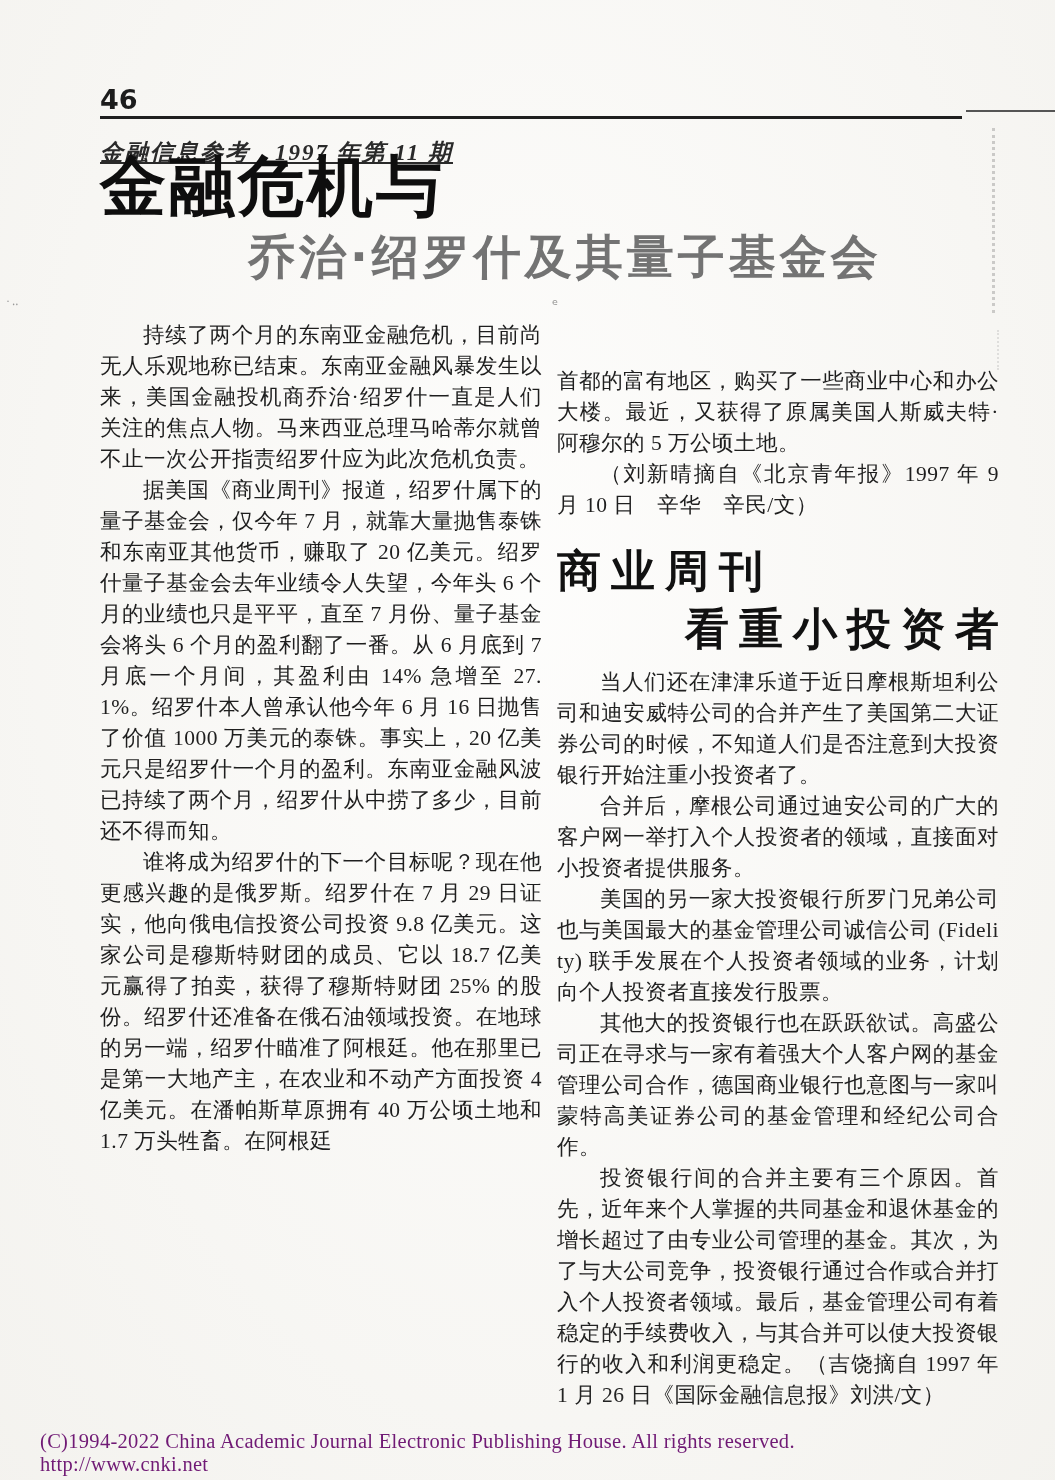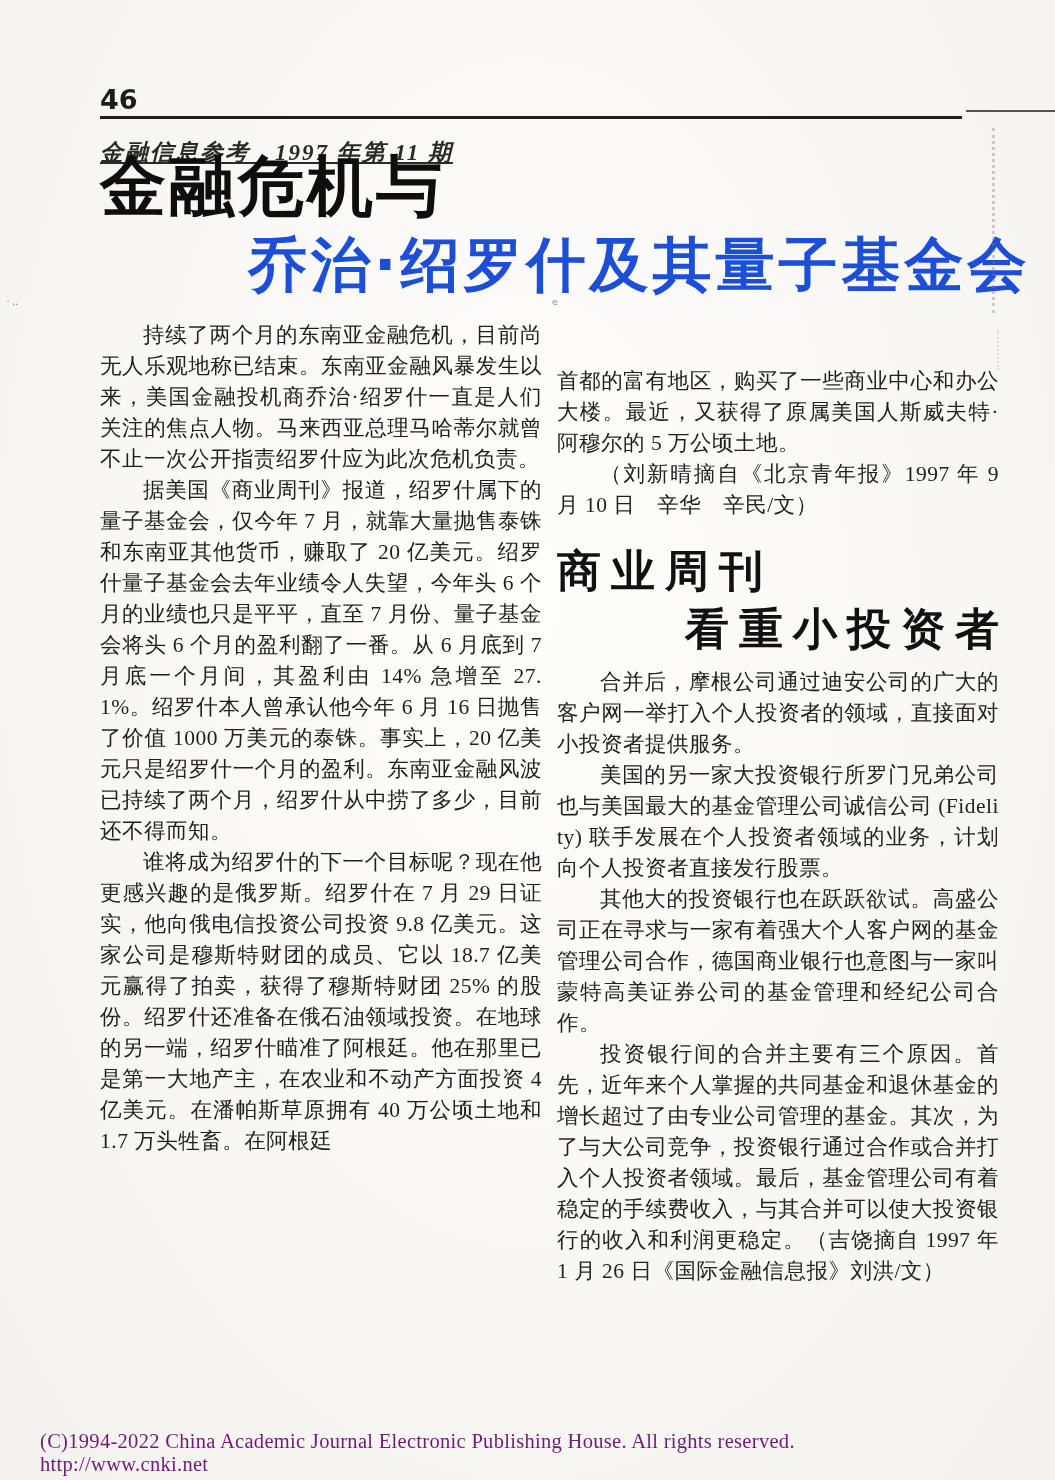--- a/index.html
+++ b/index.html
@@ -47,21 +47,21 @@
   
   .a1-title-1 {
     position: absolute; left: 100px; top: 142px;
     font-family: "DejaVu Sans", sans-serif;
     font-size: 66px; font-weight: 900; color: #0e0e0e;
     letter-spacing: 3px;
   }
   .a1-title-2 {
     position: absolute; left: 248px; top: 226px;
     font-family: "DejaVu Sans", sans-serif;
-    font-size: 59px; font-weight: 900; color: #1d4ed8;
+    font-size: 47px; font-weight: 900; color: #737373;
     letter-spacing: 4px; white-space: nowrap;
   }
 
   
   .col {
     position: absolute; top: 320px; width: 442px;
     font-size: 21.5px; line-height: 31px;
     text-align: justify; text-justify: inter-ideograph;
     word-break: break-all;
     color: #1e1e1e;
@@ -139,20 +139,21 @@
 </div>
 
 <div class="col col-right">
   <p class="no-indent">首都的富有地区，购买了一些商业中心和办公大楼。最近，又获得了原属美国人斯威夫特·阿穆尔的 5 万公顷土地。</p>
   <p>（刘新晴摘自《北京青年报》1997 年 9 月 10 日　辛华　辛民/文）</p>
 
   <p class="a2-title a2-title-1">商业周刊</p>
   <p class="a2-title a2-title-2">看重小投资者</p>
 
   <span class="script-body">
+    <p>当人们还在津津乐道于近日摩根斯坦利公司和迪安威特公司的合并产生了美国第二大证券公司的时候，不知道人们是否注意到大投资银行开始注重小投资者了。</p>
     <p>合并后，摩根公司通过迪安公司的广大的客户网一举打入个人投资者的领域，直接面对小投资者提供服务。</p>
     <p>美国的另一家大投资银行所罗门兄弟公司也与美国最大的基金管理公司诚信公司 (Fidelity) 联手发展在个人投资者领域的业务，计划向个人投资者直接发行股票。</p>
     <p>其他大的投资银行也在跃跃欲试。高盛公司正在寻求与一家有着强大个人客户网的基金管理公司合作，德国商业银行也意图与一家叫蒙特高美证券公司的基金管理和经纪公司合作。</p>
     <p>投资银行间的合并主要有三个原因。首先，近年来个人掌握的共同基金和退休基金的增长超过了由专业公司管理的基金。其次，为了与大公司竞争，投资银行通过合作或合并打入个人投资者领域。最后，基金管理公司有着稳定的手续费收入，与其合并可以使大投资银行的收入和利润更稳定。（吉饶摘自 1997 年 1 月 26 日《国际金融信息报》刘洪/文）</p>
   </span>
 </div>
 
 <div class="page-footer">
   <span>(C)1994-2022 China Academic Journal Electronic Publishing House. All rights reserved.</span>
   <span>http://www.cnki.net</span>

